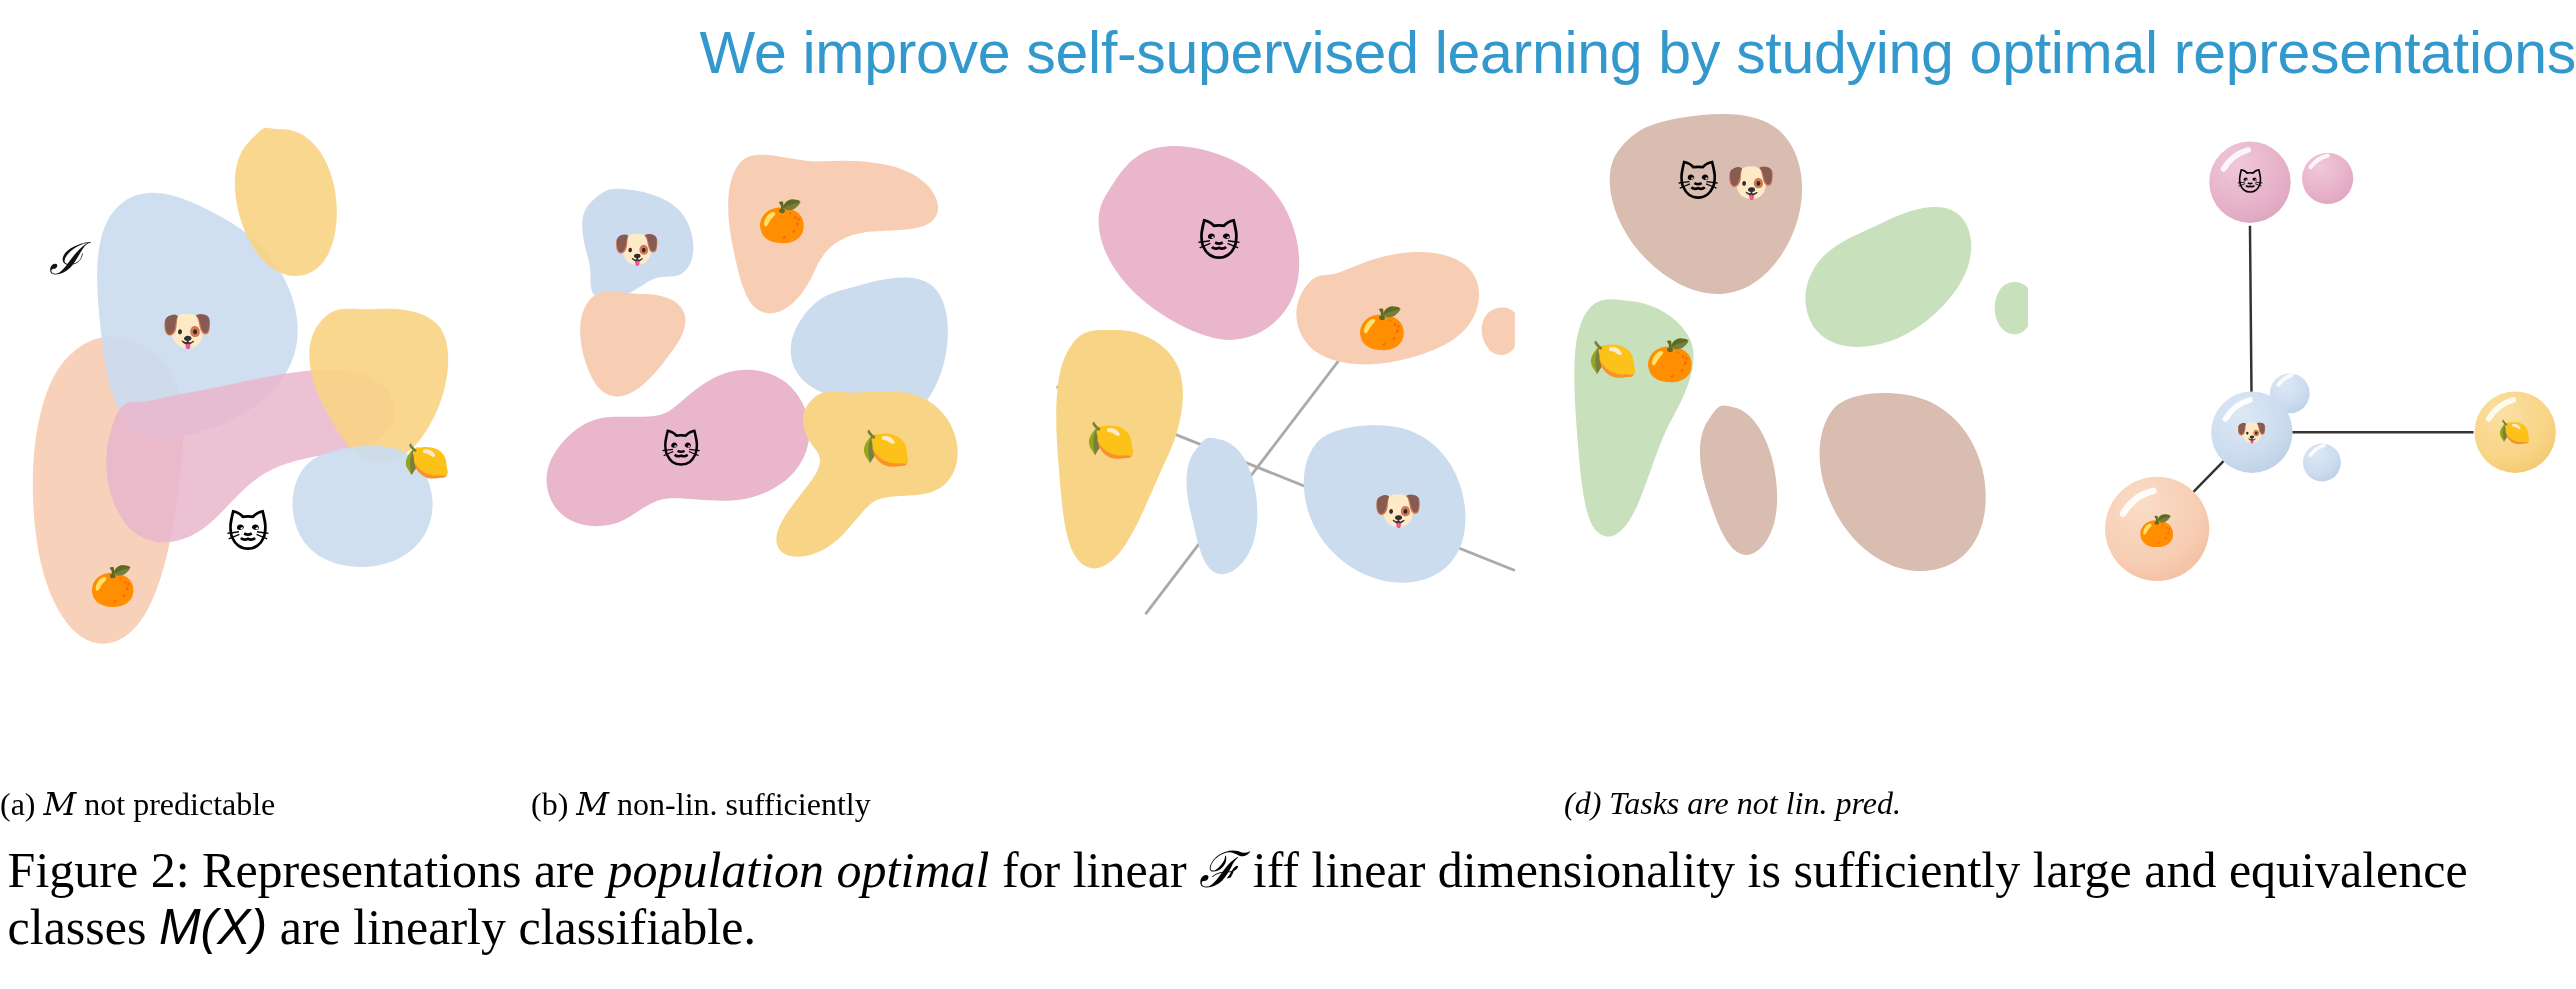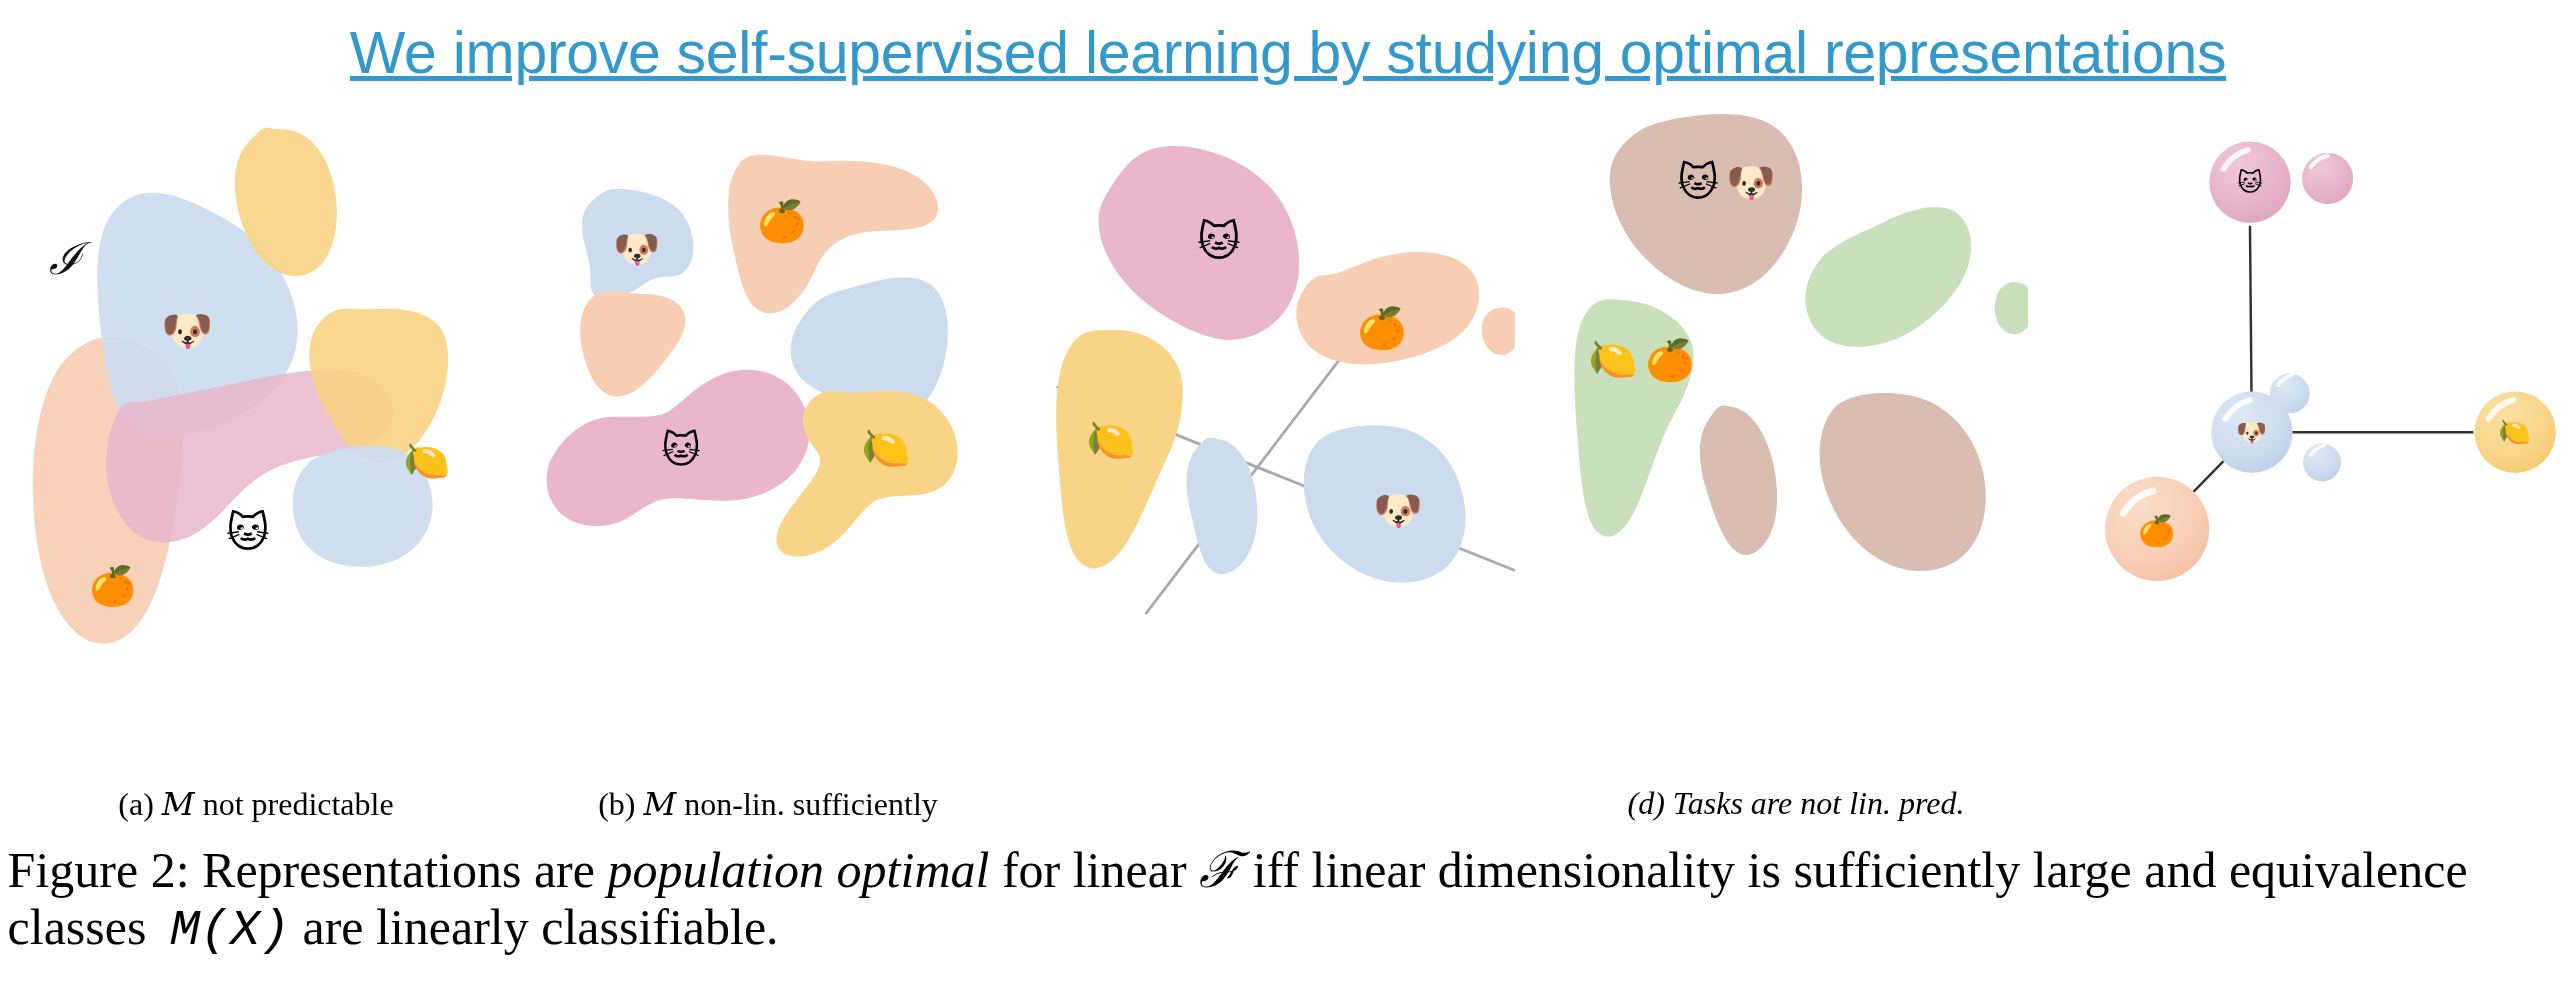--- a/index.html
+++ b/index.html
@@ -14,28 +14,27 @@
     font-family: "Liberation Serif", serif;
     position: relative;
   }
 
   
   #slide-title {
     position: absolute;
     left: 0;
     top: 19px;
     width: 2576px;
-    text-align: center;
+    text-align: right;
     font-family: "Liberation Sans", sans-serif;
     font-size: 59px;
     font-weight: 400;
     color: #3399cc;
     letter-spacing: -0.3px;
     white-space: nowrap;
-    text-decoration: underline;
   }
 
   
   #figure {
     position: absolute;
     left: 0;
     top: 114px;
     width: 2576px;
     height: 663px;
   }
@@ -69,42 +68,42 @@
   #subcaptions {
     position: absolute;
     left: 0;
     top: 785px;
     width: 2576px;
     height: 45px;
   }
   .subcap {
     position: absolute;
     top: 0;
-    text-align: center;
+    text-align: left;
     font-family: "Liberation Serif", serif;
     font-size: 32px;
     color: #000000;
     white-space: nowrap;
   }
   .subcap i { font-family: "DejaVu Serif", serif; font-style: italic; }
 
   
   #caption {
     position: absolute;
     left: 7.6px;
     top: 842px;
     width: 2559px;
     font-family: "Liberation Serif", serif;
     font-size: 50px;
     line-height: 1.13;
     color: #000000;
   }
   #caption .it { font-style: italic; }
   #caption .cal { font-family: "DejaVu Serif", serif; font-style: italic; }
-  #caption .mi { font-family: Liberation Mono, monospace; font-style: italic; margin-left: 11px; }
+  #caption .mi { font-family: Liberation Sans, sans-serif; font-style: italic; }
 </style>
 </head>
 <body>
 
 <div id="slide-title">We improve self-supervised learning by studying optimal representations</div>
 
 <div id="figure">
 
   <div id="zlabel">ℐ</div>
 

